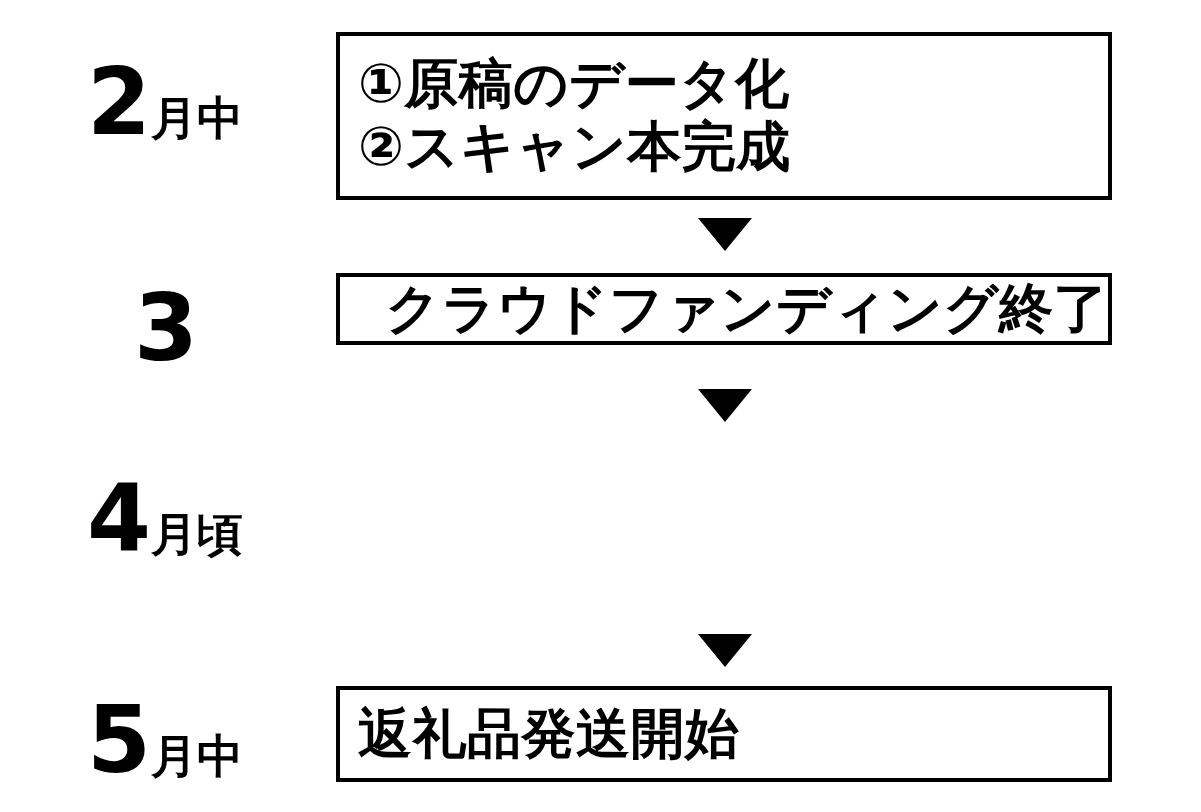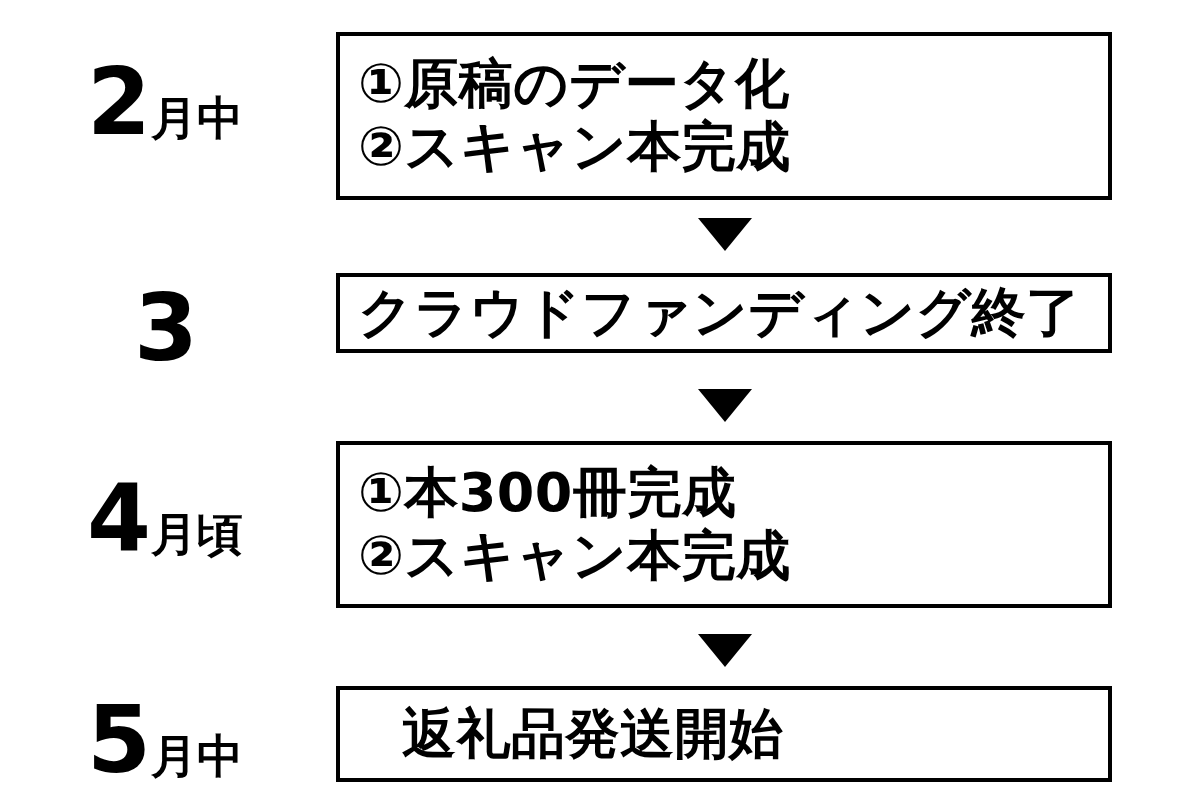--- a/index.html
+++ b/index.html
@@ -77,23 +77,23 @@
     position: absolute;
     width: 0;
     height: 0;
     border-left: 27px solid transparent;
     border-right: 27px solid transparent;
     border-top: 33px solid #000000;
   }
 
   
   #box-1 { top: 32px;  height: 168px; }
-  #box-2 { top: 273px; height: 80px;  }
+  #box-2 { top: 273px; height: 72px; text-align: right;  }
   #box-3 { top: 441px; height: 167px; }
-  #box-4 { top: 686px; height: 96px; padding-left: 44px;  }
+  #box-4 { top: 686px; height: 96px;  }
 
   #label-1 { top: 62px;  }
   #label-2 { top: 288px; }
   #label-3 { top: 478px; }
   #label-4 { top: 700px; }
 
   #arrow-1 { left: 698px; top: 218px; }
   #arrow-2 { left: 698px; top: 389px; }
   #arrow-3 { left: 698px; top: 634px; }
 </style>
@@ -122,24 +122,20 @@
     <div class="box-line">クラウドファンディング終了</div>
   </div>
 
   <div class="arrow" id="arrow-2"></div>
 
   <div class="month-label" id="label-3">
     <span class="month-num">4</span>
     <span class="month-suffix">月頃</span>
   </div>
 
-  <div class="box" id="box-3">
-    <div class="box-line">①本300冊完成</div>
-    <div class="box-line">②スキャン本完成</div>
-  </div>
 
   <div class="arrow" id="arrow-3"></div>
 
   <div class="month-label" id="label-4">
     <span class="month-num">5</span>
     <span class="month-suffix">月中</span>
   </div>
 
   <div class="box box-single" id="box-4">
     <div class="box-line">返礼品発送開始</div>

